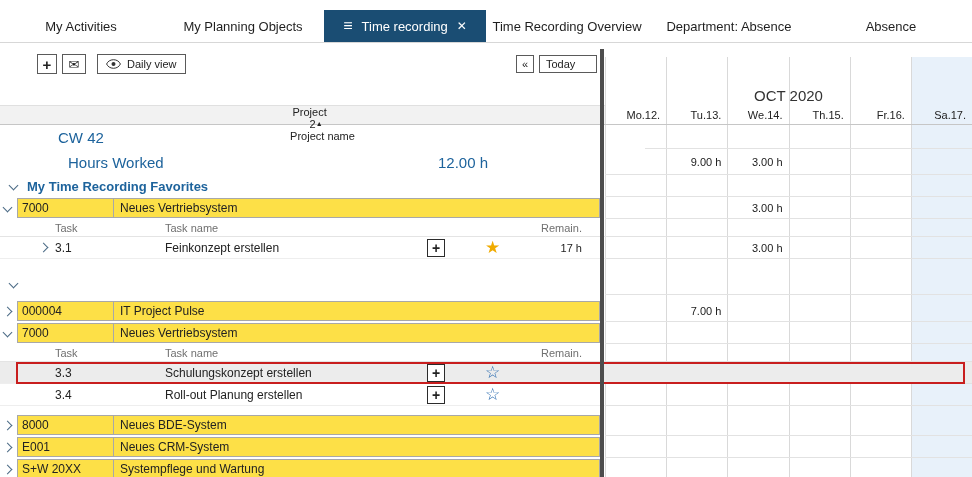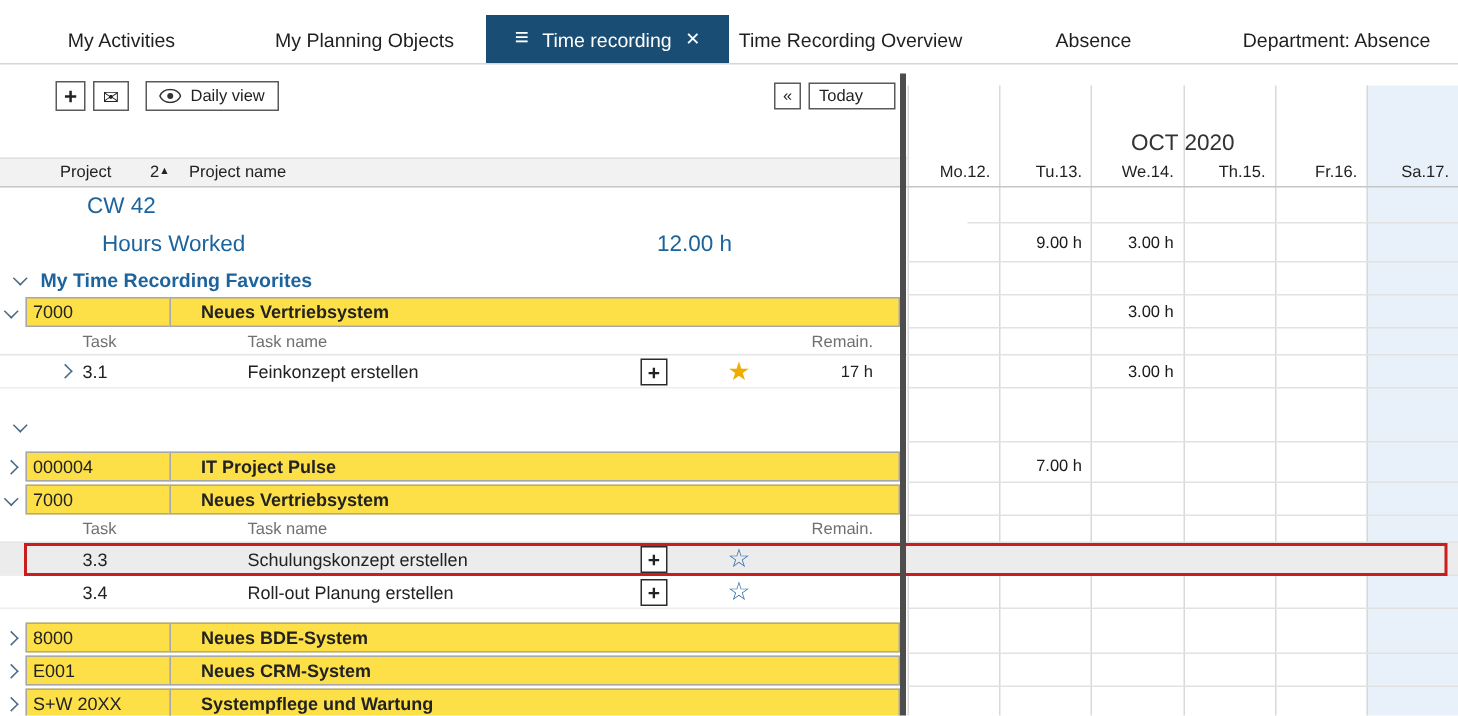--- a/index.html
+++ b/index.html
@@ -40,21 +40,21 @@
   .tbtn { display:flex; align-items:center; justify-content:center;
           border:1px solid #5a5a5a; background:#fff; cursor:pointer; }
   .plus-btn { width:20px; height:20px; font-size:15px; font-weight:bold; }
   .mail-btn { width:24px; height:20px; font-size:13px; }
   .view-btn { height:20px; padding:0 8px; gap:6px; font-size:11px; margin-left:6px; }
   .tb-spacer { flex:1; }
   .prev-btn { width:18px; height:18px; font-size:11px; }
   .today-btn { width:58px; height:18px; font-size:11px; justify-content:flex-start; padding-left:6px; margin-right:8px; }
   
   .header-left { background:#f2f2f2; border-top:1px solid #e0e0e0; border-bottom:1px solid #c6c6c6;
-                 height:100%; padding-left:40px; font-size:11px; color:#222; }
+                 height:100%; padding-left:40px; font-size:11px; color:#222;flex-direction:column; }
   .hdr-project { width:60px; } .hdr-sort { width:26px; } .hdr-name { flex:1; }
   .sort-icon { font-size:7px; vertical-align:2px; }
   .day-head { color:#222; }
   
   .r-cw .left { padding-left:18px;margin-left:40px; }
   .cw-label { font-size:15px; color:#1d639c; }
   .r-hours .left { padding-left:68px; }
   .hw-label { font-size:15px; color:#1d639c; }
   .hw-total { position:absolute; left:438px; font-size:15px; color:#1d639c; }
   .r-sec .left { padding-left:8px; }
@@ -63,21 +63,21 @@
           display:inline-block; flex:none; }
   .chev.right { transform:rotate(-45deg); }
   .chev.down  { transform:rotate(45deg); margin-top:-2px; }
   .sec-chev { margin:0 10px 0 2px; }
   
   .r-proj .left { padding-left:4px; padding-right:5px; }
   .proj-chev { margin:0 6px 0 0; }
   .pcell { height:20px; line-height:18px; border:1px solid #a8a8a8; background:#fde047; padding-left:4px;
            white-space:nowrap; overflow:hidden; }
   .pcode { width:97px; }
-  .pname { flex:1; margin-left:-1px; padding-left:20px;font-weight:bold; }
+  .pname { flex:1; margin-left:-1px; padding-left:6px; }
   
   .r-taskhdr .left { padding-left:55px; font-size:11px; color:#707070; border-bottom:1px solid #e4e4e4; height:100%; }
   .th-task { width:110px; } .th-name { flex:1; } .th-remain { text-align:right; padding-right:23px; width:120px; }
   .r-task .left { padding-left:40px; height:100%; border-bottom:1px solid #eee; }
   .t-chev-slot { width:15px; display:flex; align-items:center; }
   .t-id { width:110px; } .t-name { width:262px; white-space:nowrap; overflow:hidden; }
   .plus-btn2 { width:18px; height:18px; border:1.5px solid #2b2b2b; background:#fff; display:flex;
                align-items:center; justify-content:center; font-size:14px; font-weight:bold; flex:none; cursor:pointer; }
   .star-gap { width:40px; flex:none; }
   .star { font-size:17px; line-height:1; flex:none; }
@@ -101,24 +101,24 @@
   </div>
   <div class="tab active">
     <span class="burger">≡</span>
     <span>Time recording</span>
     <span class="close-x">✕</span>
   </div>
   <div class="tab">
     <span>Time Recording Overview</span>
   </div>
   <div class="tab">
+    <span>Department: Absence</span>
+  </div>
+  <div class="tab">
     <span>Absence</span>
-  </div>
-  <div class="tab">
-    <span>Department: Absence</span>
   </div>
 </div>
 
 <div class="main">
   <div class="calendar-bg">
     <div class="cal-col"></div>
     <div class="cal-col"></div>
     <div class="cal-col"></div>
     <div class="cal-col"></div>
     <div class="cal-col"></div>

